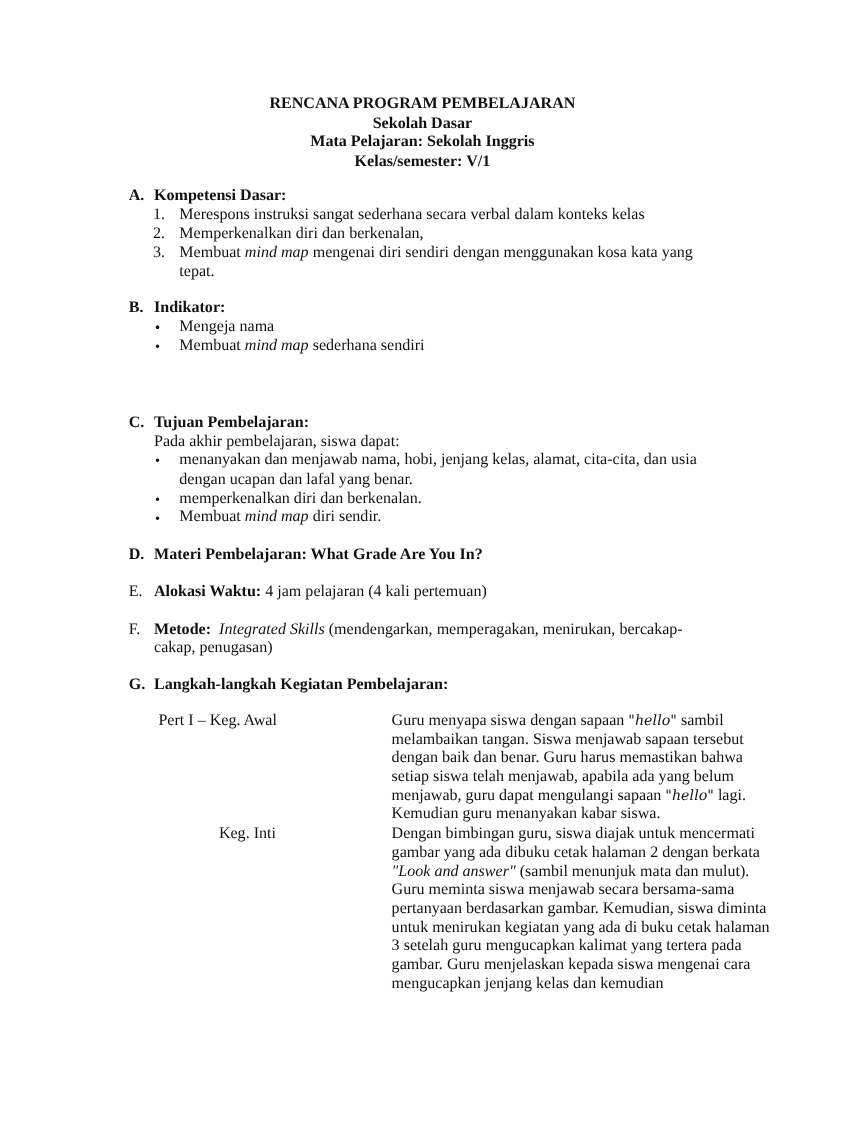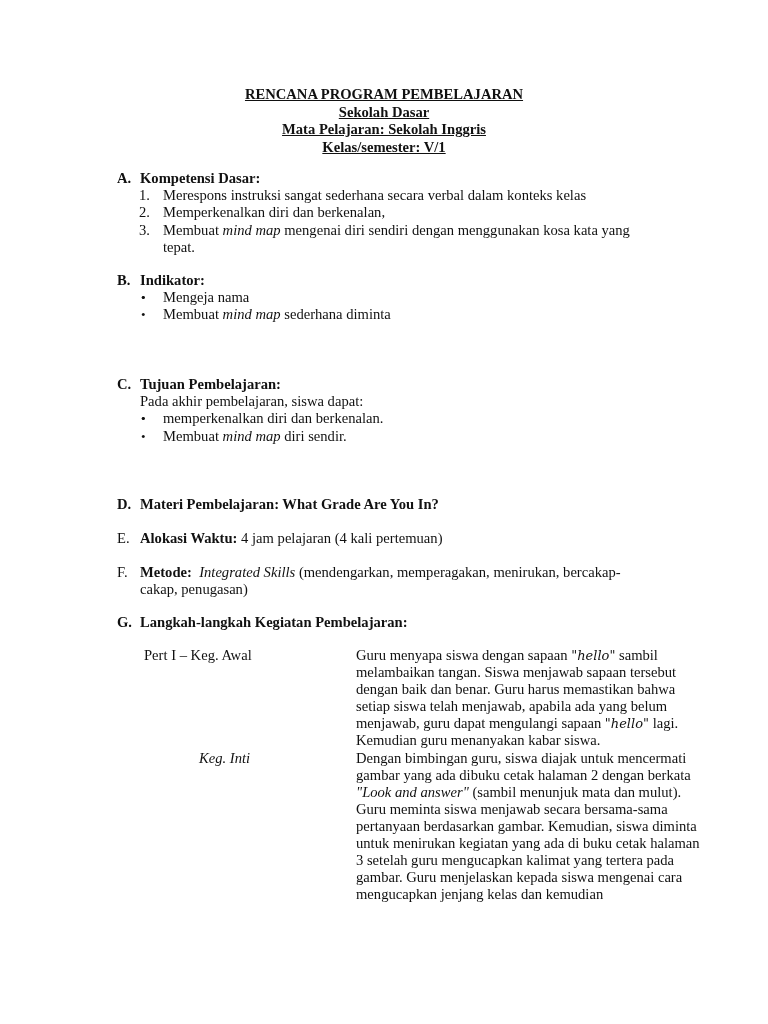--- a/index.html
+++ b/index.html
@@ -24,21 +24,21 @@
   }
   .title-block {
     position: absolute;
     left: 0;
     top: 86px;
     width: 768px;
     text-align: center;
     font-weight: bold;
     line-height: 17.5px;
   }
-  .title-block div { margin: 0; text-decoration: underline; }
+  .title-block div { margin: 0; }
 
   .section {
     position: absolute;
     left: 117px;
     width: 540px;
     line-height: 17.2px;
   }
   .sec-head {
     position: relative;
     padding-left: 23px;
@@ -98,21 +98,20 @@
     display: flex;
   }
   .activity-label {
     width: 170px;
     flex: 0 0 170px;
   }
   .activity-label.indent {
     padding-left: 55px;
     width: 115px;
     flex: 0 0 115px;
-    font-style: italic;
   }
   .activity-text {
     width: 350px;
     flex: 0 0 350px;
     margin-left: 42px;
   }
 </style>
 </head>
 <body>
 
@@ -154,34 +153,35 @@
     <ul class="list bullets">
       <li>
         <span class="marker">•</span>
       </li>
       <li>
         <span class="marker">•</span>
         <span>Mengeja nama</span>
       </li>
       <li>
         <span class="marker">•</span>
-        <span>Membuat </span><span class="ital">mind map</span><span> sederhana diminta</span>
+        <span>Membuat </span><span class="ital">mind map</span><span> sederhana sendiri</span>
       </li>
     </ul>
   </div>
 
   <div class="section sec-c">
     <div class="sec-head bold">
       <span class="sec-letter">C.</span>
       <span>Tujuan Pembelajaran:</span>
     </div>
     <div class="intro">Pada akhir pembelajaran, siswa dapat:</div>
     <ul class="list bullets">
       <li>
         <span class="marker">•</span>
+        <span>menanyakan dan menjawab nama, hobi, jenjang kelas, alamat, cita-cita, dan usia dengan ucapan dan lafal yang benar.</span>
       </li>
       <li>
         <span class="marker">•</span>
         <span>memperkenalkan diri dan berkenalan.</span>
       </li>
       <li>
         <span class="marker">•</span>
         <span>Membuat </span><span class="ital">mind map</span><span> diri sendir.</span>
       </li>
     </ul>

